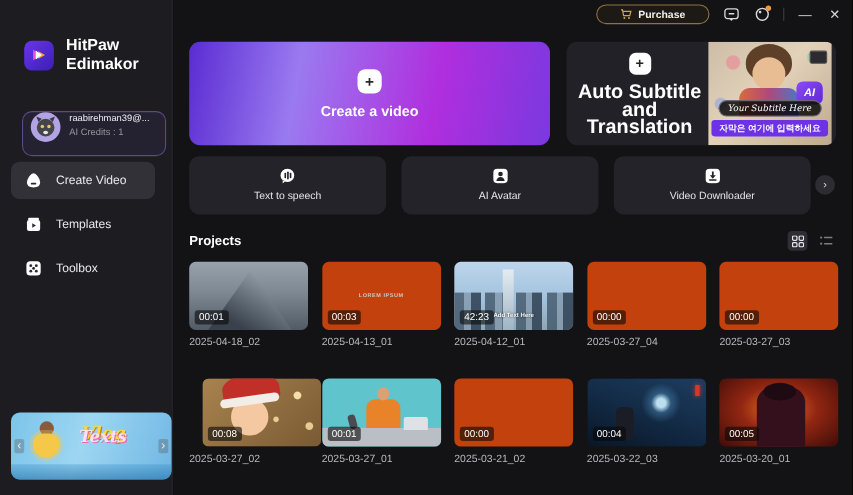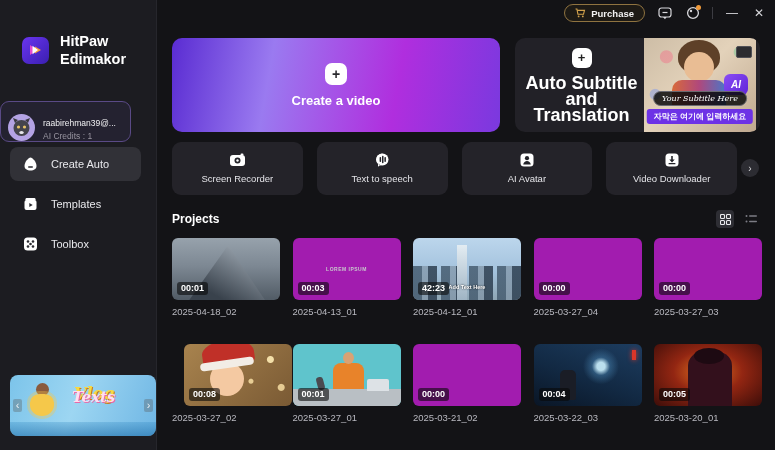--- a/index.html
+++ b/index.html
@@ -6,34 +6,34 @@
   html,body { background:#000; }
   body { font-family:"Liberation Sans", sans-serif; }
   #app {
     position:relative; width:775px; height:450px; overflow:hidden;
     background:#131316; color:#fff;
   }
   
   .titlebar { position:absolute; top:0; left:0; width:775px; height:26px; }
   .tb-right { position:absolute; right:8px; top:0; height:26px; display:flex; align-items:center; gap:11px; }
   .purchase-btn {
-    display:flex; align-items:center; gap:5px; height:18px; padding:0 10px;
+    display:flex; align-items:center; gap:5px; height:18px; padding:0 21px;
     border:1px solid #8f7340; border-radius:10px; background:rgba(60,48,20,.25);
     color:#f2f2f2; font-size:9.5px; font-weight:bold; cursor:pointer;
   }
   .tb-icon { width:17px; height:17px; display:flex; align-items:center; justify-content:center; position:relative; cursor:pointer; }
   .tb-badge { position:absolute; top:0; right:0; width:5px; height:5px; border-radius:50%; background:#f09a3a; }
   .tb-sep { width:1px; height:12px; background:#3c3c42; }
   .win-btn { color:#d6d6da; font-size:12px; width:16px; text-align:center; cursor:pointer; }
   
   .sidebar { position:absolute; left:0; top:0; width:157px; height:450px; background:#1c1c21; border-right:1px solid #26262c; }
   .brand { position:absolute; left:22px; top:32px; display:flex; gap:11px; align-items:center; }
   .brand-icon { width:27px; height:27px; border-radius:7px; background:linear-gradient(135deg,#6a35f0,#3a1fb0); display:flex; align-items:center; justify-content:center; }
   .brand-text { font-size:14.5px; font-weight:bold; line-height:18px; color:#fff; }
-  .account-card { position:absolute; left:0; top:101px; width:131px; height:41px; border:1px solid #5a4a86; border-radius:9px; background:#242230; display:flex; align-items:flex-end; padding:0 7px; gap:8px; cursor:pointer; }
+  .account-card { position:absolute; left:20px; top:101px; width:131px; height:41px; border:1px solid #5a4a86; border-radius:9px; background:#242230; display:flex; align-items:flex-start; padding:0 7px; gap:8px; cursor:pointer; }
   .avatar { width:27px; height:27px; border-radius:50%; background:#b4a3e4; position:relative; overflow:hidden; flex:none; }
   .acct-email { font-size:8.5px; color:#f0f0f2; margin-bottom:3px; white-space:nowrap; }
   .acct-credits { font-size:8.5px; color:#97949f; }
   .nav { position:absolute; left:10px; top:147px; width:131px; display:flex; flex-direction:column; gap:6px; }
   .nav-item { display:flex; align-items:center; gap:13px; height:34px; padding:0 13px; border-radius:8px; color:#e8e8ec; font-size:11px; cursor:pointer; }
   .nav-item.active { background:#313137; }
   .promo { position:absolute; left:10px; top:375px; width:146px; height:61px; border-radius:8px; overflow:hidden; cursor:pointer; background:linear-gradient(110deg,#7cc4ea 0%,#9dd6f2 45%,#6fb6e4 100%); }
   .promo-kid-head { position:absolute; left:26px; top:8px; width:13px; height:13px; border-radius:50%; background:#8a5a3c; }
   .promo-kid-body { position:absolute; left:20px; top:19px; width:24px; height:22px; border-radius:40% 40% 50% 50%; background:#f5c84a; box-shadow:0 0 0 3px rgba(245,200,74,.35); }
   .promo-sea { position:absolute; left:0; bottom:0; width:100%; height:14px; background:linear-gradient(180deg,rgba(40,130,190,.25),rgba(30,110,170,.6)); }
@@ -70,22 +70,22 @@
   .tool-label { font-size:9.5px; color:#e4e4e8; white-space:nowrap; }
   .tools-next { position:absolute; left:741px; top:159px; width:18px; height:18px; border-radius:50%; background:#2c2c32; color:#d8d8dc; font-size:10px; display:flex; align-items:center; justify-content:center; cursor:pointer; }
   
   .projects-header { position:absolute; left:172px; top:210px; width:588px; display:flex; align-items:center; }
   .projects-title { font-size:12px; font-weight:bold; color:#fff; }
   .view-toggle { margin-left:auto; display:flex; gap:8px; align-items:center; }
   .view-btn { width:18px; height:18px; border-radius:4px; display:flex; align-items:center; justify-content:center; cursor:pointer; }
   .view-btn.active { background:#2e2e34; }
   .grid { position:absolute; left:172px; top:238px; width:595px; display:grid; grid-template-columns:repeat(5,108px); column-gap:12.5px; row-gap:27px; }
   .proj { width:108px; cursor:pointer; }
-  .thumb { position:relative; width:108px; height:62px; border-radius:6px; background:#a21caf; overflow:hidden; }
-  .duration { position:absolute; left:5px; bottom:5px; background:rgba(8,8,8,.6); border-radius:3px; padding:1px 4px; font-size:9px; font-weight:bold; color:#fff; line-height:11px; }
+  .thumb { position:relative; width:108px; height:62px; border-radius:6px; background:#c2410c; overflow:hidden; }
+  .duration { position:absolute; left:5px; bottom:5px; background:rgba(8,8,8,.6); border-radius:3px; padding:1px 4px; font-size:9px; font-weight:normal; color:#fff; line-height:11px; }
   .proj-name { margin-top:6px; font-size:9.5px; color:#b9b9c0; }
   .thumb-overlay-center { position:absolute; left:0; right:0; top:45%; text-align:center; font-size:5px; letter-spacing:.5px; color:#c8c8cc; font-weight:bold; }
   .thumb-overlay-bottom { position:absolute; left:0; right:0; bottom:10px; text-align:center; font-size:5.5px; color:#fff; text-shadow:0 0 2px #000; font-weight:bold; }
   
   .t-mountain { background:linear-gradient(180deg,#97a2ac 0%,#7d8893 45%,#515b65 100%); }
   .t-mountain .mtn { position:absolute; left:0; bottom:0; width:100%; height:92%; clip-path:polygon(52% 4%,86% 100%,16% 100%); background:linear-gradient(210deg,#dde3e8 0%,#8b959f 30%,#39424c 75%); }
   .t-city { background:linear-gradient(180deg,#bcd6ec 0%,#a3c2dd 55%,#8fa6b4 100%); }
   .t-city .bldgs { position:absolute; left:0; bottom:0; width:100%; height:55%; background:repeating-linear-gradient(90deg, rgba(70,92,112,.85) 0 9px, rgba(130,150,168,.75) 9px 15px, rgba(52,70,88,.9) 15px 24px, transparent 24px 28px); }
   .t-city .tower { position:absolute; left:44px; bottom:0; width:10px; height:88%; background:linear-gradient(180deg,#e3ecf2,#9fb4c4); }
   .t-elf { background:radial-gradient(circle at 80% 25%, rgba(255,236,180,.9) 0 3px, transparent 4px), radial-gradient(circle at 62% 60%, rgba(255,230,170,.8) 0 2px, transparent 3px), radial-gradient(circle at 90% 70%, rgba(255,230,170,.8) 0 3px, transparent 4px), linear-gradient(135deg,#a8834e 0%,#7a5a34 100%);margin-left:12px; }
@@ -176,21 +176,21 @@
     </div>
 
     <div class="nav">
       <div class="nav-item active">
         <span>
           <svg width="15" height="14" viewBox="0 0 15 14">
               <path d="M7.5 0.5c2 0 6 4.5 6 8.5 0 2.8-2.5 4.5-6 4.5s-6-1.7-6-4.5c0-4 4-8.5 6-8.5z" fill="#fff"></path>
               <rect x="5" y="9.2" width="5" height="1.6" rx="0.8" fill="#2a2a30"></rect>
             </svg>
         </span>
-        <span>Create Auto</span>
+        <span>Create Video</span>
       </div>
       <div class="nav-item">
         <span>
           <svg width="15" height="14" viewBox="0 0 15 14">
               <rect x="1.5" y="3" width="12" height="10" rx="2" fill="#fff"></rect>
               <rect x="2.5" y="1" width="10" height="2.4" rx="1.2" fill="#fff"></rect>
               <path d="M6.3 6l3.4 2-3.4 2z" fill="#2a2a30"></path>
             </svg>
         </span>
         <span>Templates</span>
@@ -238,31 +238,20 @@
       <span class="bs-cam"></span>
       <span class="ai-badge">AI</span>
       <span class="bs-caption">Your Subtitle Here</span>
       <span class="bs-caption-kr">자막은 여기에 입력하세요</span>
     </div>
   </div>
 
   <div class="tools">
     <div class="tool-card">
       <span>
-        <svg width="17" height="14" viewBox="0 0 17 14">
-            <rect x="1" y="2" width="15" height="11" rx="3" fill="#fff"></rect>
-            <circle cx="8.5" cy="7.5" r="3" fill="#232329"></circle>
-            <circle cx="8.5" cy="7.5" r="1.2" fill="#fff"></circle>
-            <rect x="11.5" y="0.5" width="3" height="2" rx="1" fill="#fff"></rect>
-          </svg>
-      </span>
-      <span class="tool-label">Screen Recorder</span>
-    </div>
-    <div class="tool-card">
-      <span>
         <svg width="15" height="14" viewBox="0 0 15 14">
             <path d="M7.5 0.5a6.5 6 0 1 0 0 12h-3l-1.5 1.3v-2.5" fill="#fff"></path>
             <circle cx="7.5" cy="6.5" r="6" fill="#fff"></circle>
             <rect x="4.6" y="4" width="1.5" height="5" rx="0.7" fill="#232329"></rect>
             <rect x="7" y="2.8" width="1.5" height="7.4" rx="0.7" fill="#232329"></rect>
             <rect x="9.4" y="4" width="1.5" height="5" rx="0.7" fill="#232329"></rect>
           </svg>
       </span>
       <span class="tool-label">Text to speech</span>
     </div>

